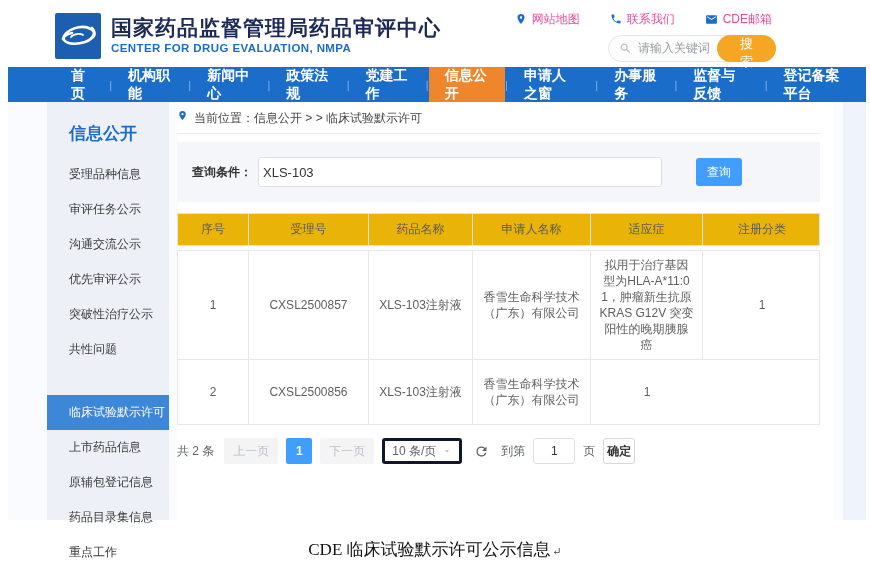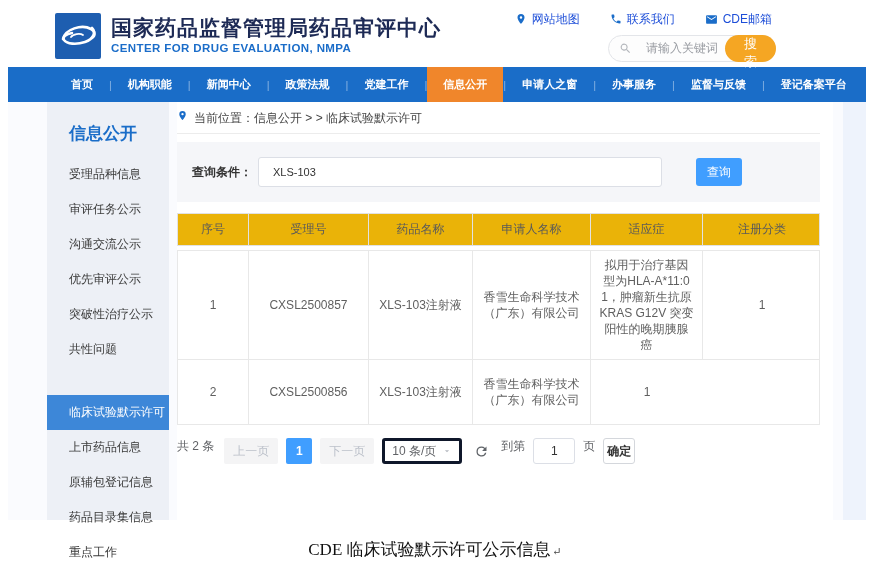--- a/index.html
+++ b/index.html
@@ -12,33 +12,33 @@
   .site-header { height:62px; display:flex; justify-content:space-between; align-items:center;
                  padding:6px 90px 6px 47px; background:#fff; }
   .brand { display:flex; align-items:center; gap:10px; }
   .logo { width:46px; height:46px; flex-shrink:0; }
   .titles { line-height:1.15; }
   .site-title { font-size:21px; font-weight:bold; color:#1d2a55; letter-spacing:1px; }
   .site-subtitle { font-size:11.5px; font-weight:bold; color:#1b6dc9; letter-spacing:.4px; margin-top:2px; }
 
   .header-right { display:flex; flex-direction:column; align-items:flex-end; gap:7px; }
   .quick-links { display:flex; gap:30px; margin-right:4px; }
-  .qlink { display:flex; align-items:center; gap:5px; color:#1d4ed8; text-decoration:none; cursor:pointer; }
+  .qlink { display:flex; align-items:center; gap:5px; color:#ec4899; text-decoration:none; cursor:pointer; }
   .qicon { color:#1b6dc9; display:flex; }
   .search-pill { display:flex; align-items:center; height:27px; width:168px;
                  border:1px solid #e3e5e9; border-radius:14px; background:#fdfdfd; }
   .search-pill .sicon { color:#b5b8bd; margin:0 6px 0 10px; display:flex; }
-  .search-pill input { border:none; outline:none; background:transparent; width:80px; font-size:12px; color:#701a75;margin-left:8px; }
+  .search-pill input { border:none; outline:none; background:transparent; width:80px; font-size:12px; color:#701a75; }
   .search-pill input::placeholder { color:#9a9da3; }
   .search-btn { margin:-1px; height:27px; padding:0 18px; border:none; border-radius:14px;
                 background:#f5a623; color:#fff; font-size:13px; cursor:pointer; }
 
   
   .topnav { height:35px; background:#1a6dc8; display:flex; align-items:stretch; padding-left:47px; }
-  .nav-item { display:flex; align-items:center; padding:0 16px; color:#fff; font-size:11px; font-weight:bold;
+  .nav-item { display:flex; align-items:center; padding:0 16px; color:#fff; font-size:14px; font-weight:bold;
               text-decoration:none; cursor:pointer; }
   .nav-item.active { background:#f0862b; }
   .nav-sep { display:flex; align-items:center; color:rgba(255,255,255,.45); font-size:11px; }
   .nav-sep::before { content:"|"; }
 
   
   .site-body { display:flex; height:418px; background:#fafbfe; padding-left:39px; }
   .sidebar { width:122px; flex-shrink:0; background:#edf0f6; padding-top:16px; }
   .sidebar-title { color:#1a6dc8; font-size:17px; font-weight:bold; padding:4px 0 12px 22px; }
   .side-item { display:block; padding:9px 4px 9px 22px; color:#3a3a3a; font-size:12px; text-decoration:none; cursor:pointer; }
@@ -46,40 +46,40 @@
 
   .main { width:656px; margin-left:8px; background:#fff; padding:8px 13px 0 0; }
   .breadcrumb { display:flex; gap:6px; height:24px; color:#444;
                 border-bottom:1px solid #ececec; padding-bottom:4px; }
   .breadcrumb .bicon { color:#1b6dc9; display:flex; }
 
   .query-panel { margin-top:8px; background:#f5f6f9; padding:15px 78px 15px 15px;
                  display:flex; align-items:center; }
   .query-label { font-weight:bold; color:#333; flex-shrink:0; }
   .query-input { flex:1; height:30px; margin-left:6px; border:1px solid #dcdfe6; border-radius:3px;
-                 padding:0 14px; font-size:11px; color:#333; background:#fff; outline:none; }
+                 padding:0 4px; font-size:13px; color:#333; background:#fff; outline:none; }
   .query-btn { margin-left:34px; width:46px; height:28px; background:#409eff; color:#fff;
                border:none; border-radius:3px; font-size:12px; cursor:pointer; flex-shrink:0; }
 
   
   .tbl { margin-top:11px; width:643px; }
   .tbl-head, .tbl-row { display:grid; grid-template-columns:71px 120px 104px 118px 112px 118px; }
   .tbl-head { background:#eab308; border:1px solid #e2e2e2; }
   .tbl-head .th { padding:7px 4px; text-align:center; color:#5a5a5a; border-right:1px solid #e2e2e2; }
   .tbl-head .th:last-child { border-right:none; }
   .tbl-body { margin-top:4px; border:1px solid #e8e8e8; }
   .tbl-row { border-bottom:1px solid #e8e8e8; }
   .tbl-row:last-child { border-bottom:none; }
   .tbl-row .td { display:flex; align-items:center; justify-content:center; text-align:center;
                  padding:6px 8px; min-height:64px; color:#5f5f5f; line-height:16px;
                  border-right:1px solid #e8e8e8; word-break:break-all; }
   .tbl-row .td:last-child { border-right:none; }
 
   
-  .pagination { margin-top:13px; display:flex; gap:8px; color:#606266; }
+  .pagination { margin-top:13px; display:flex; align-items:center; gap:8px; color:#606266; }
   .pg-total { margin-right:2px; }
   .pg-btn { min-width:54px; height:26px; background:#f4f4f5; color:#bcc1ca; border:none;
             border-radius:2px; font-size:12px; cursor:pointer; }
   .pg-num { width:26px; height:26px; background:#409eff; color:#fff; border:none; border-radius:2px;
             font-size:12px; font-weight:bold; cursor:pointer; }
   .pg-size { width:80px; height:26px; border:3px solid #0f172a; border-radius:3px; background:#fff;
              display:flex; align-items:center; justify-content:space-between; padding:0 7px;
              color:#606266; cursor:pointer; }
   .pg-size .chev { color:#b4b8bf; display:flex; }
   .pg-refresh { display:flex; align-items:center; color:#5f6368; margin:0 4px; cursor:pointer; }

